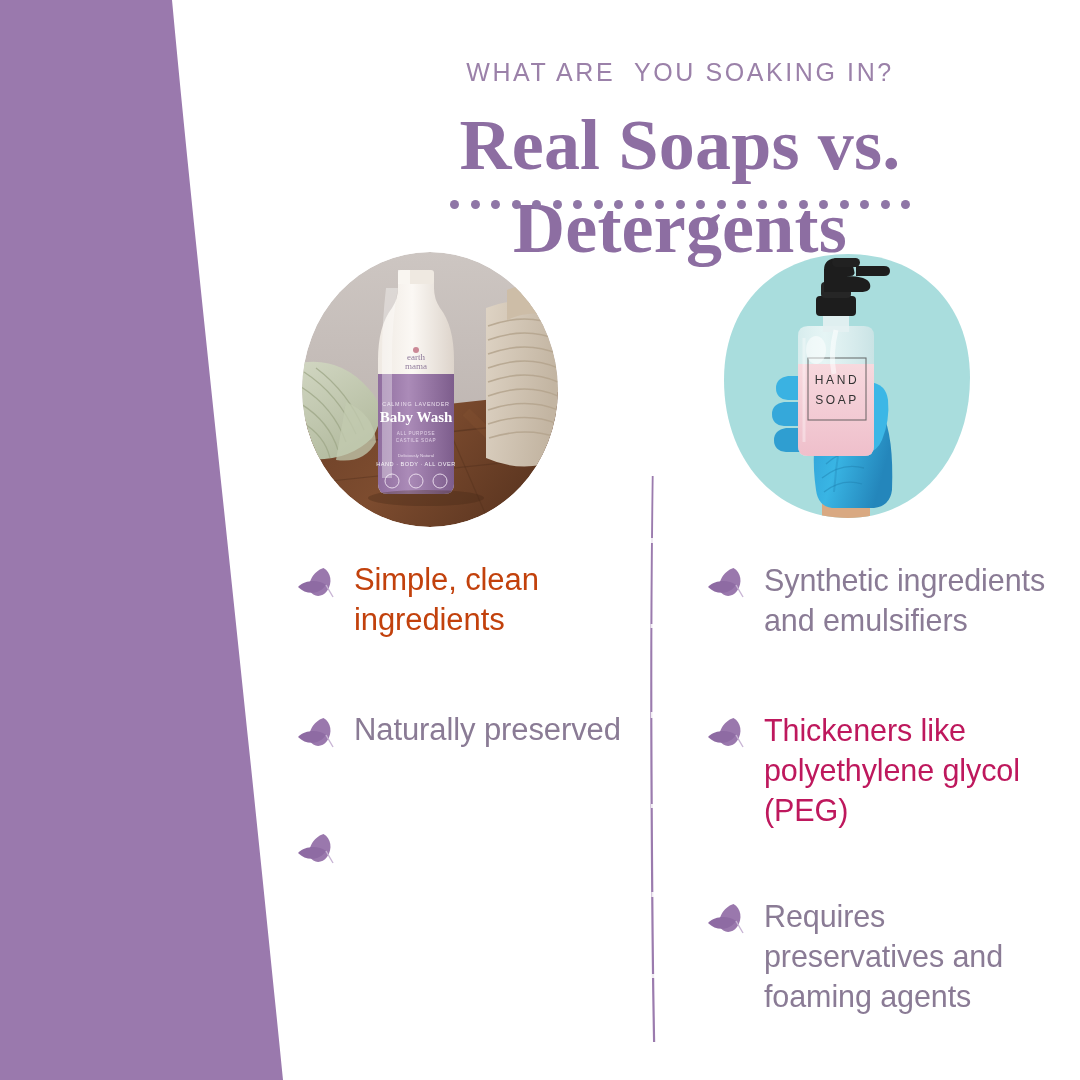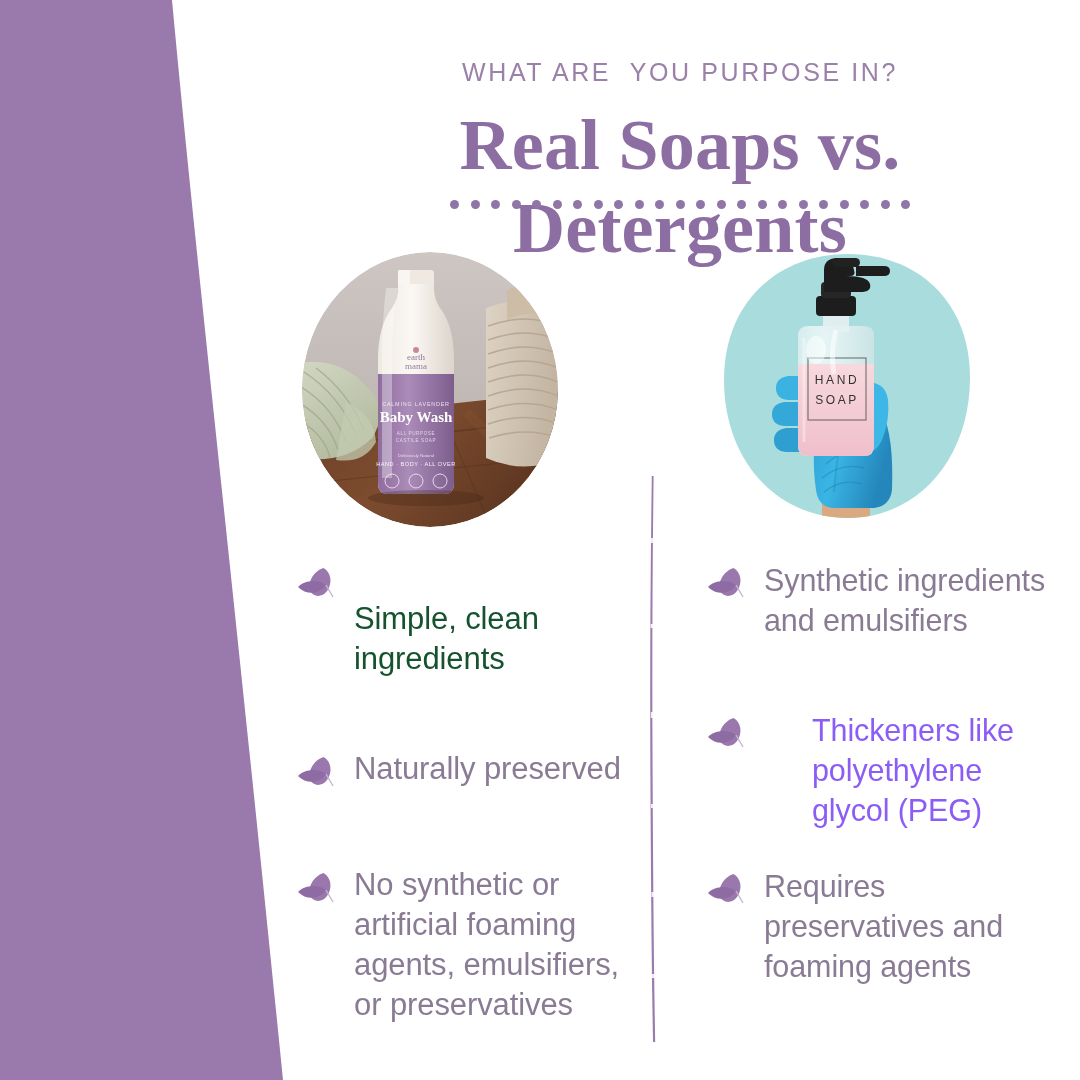--- a/index.html
+++ b/index.html
@@ -76,33 +76,33 @@
     line-height:40px;
     color:#8a7b95;
     font-weight:400;
     letter-spacing:-0.1px;
   }
   .col-left .b0{margin-top:0px;}
   .col-left .b1{margin-top:70px;}
   .col-left .b2{margin-top:70px;}
   .col-right .b0{margin-top:0px;}
   .col-right .b1{margin-top:70px;}
-  .col-right .b2{margin-top:36px;justify-content:space-between;}
+  .col-right .b2{margin-top:66px;justify-content:space-between;}
   .col-right .btext{font-size:30.5px;}
 </style>
 </head>
 <body>
 
 <div id="stage">
 
   <svg class="wedge" viewBox="0 0 340 1080" preserveAspectRatio="none">
     <path id="wedgePath" d="M0,0 L172,0 C196,260 236,610 283,1080 L0,1080 Z" fill="#9a79ad"></path>
   </svg>
 
-  <div class="eyebrow" style="color: rgb(155, 129, 169);">WHAT ARE  YOU PURPOSE IN?</div>
+  <div class="eyebrow" style="color: rgb(155, 129, 169);">WHAT ARE  YOU SOAKING IN?</div>
   <div class="title" style="color: rgb(141, 110, 162);">Real Soaps vs. Detergents</div>
   <div class="dots" id="dotsRow">
       <span class="dot" style="background: rgb(143, 118, 166);"></span>
       <span class="dot" style="background: rgb(143, 118, 166);"></span>
       <span class="dot" style="background: rgb(143, 118, 166);"></span>
       <span class="dot" style="background: rgb(143, 118, 166);"></span>
       <span class="dot" style="background: rgb(143, 118, 166);"></span>
       <span class="dot" style="background: rgb(143, 118, 166);"></span>
       <span class="dot" style="background: rgb(143, 118, 166);"></span>
       <span class="dot" style="background: rgb(143, 118, 166);"></span>
@@ -315,60 +315,59 @@
   </svg>
 
   <div class="col col-left">
 
     <div class="bullet b0">
       <svg class="leaf" viewBox="0 0 42 40">
         <path d="M27.5,2 C35,6 37,17 31,25 C26,32 17,31 14,25 C11,18 17,5 27.5,2 Z" fill="#9a78ad"></path>
         <path d="M2,21 C9,14 22,13 30,19 C24,28 11,30 2,21 Z" fill="#8e6ba3"></path>
         <path d="M30,19 L37,31" stroke="#c8b4d4" stroke-width="1.4" fill="none"></path>
       </svg>
-      <div class="btext" style="color: #14532d; margin-top: 39px;">Simple, clean ingredients</div>
+      <div class="btext" style="color: #c2410c;">Simple, clean ingredients</div>
     </div>
 
     <div class="bullet b1">
       <svg class="leaf" viewBox="0 0 42 40">
         <path d="M27.5,2 C35,6 37,17 31,25 C26,32 17,31 14,25 C11,18 17,5 27.5,2 Z" fill="#9a78ad"></path>
         <path d="M2,21 C9,14 22,13 30,19 C24,28 11,30 2,21 Z" fill="#8e6ba3"></path>
         <path d="M30,19 L37,31" stroke="#c8b4d4" stroke-width="1.4" fill="none"></path>
       </svg>
       <div class="btext" style="color: rgb(138, 123, 149); text-align: right;">Naturally preserved</div>
     </div>
 
     <div class="bullet b2">
       <svg class="leaf" viewBox="0 0 42 40">
         <path d="M27.5,2 C35,6 37,17 31,25 C26,32 17,31 14,25 C11,18 17,5 27.5,2 Z" fill="#9a78ad"></path>
         <path d="M2,21 C9,14 22,13 30,19 C24,28 11,30 2,21 Z" fill="#8e6ba3"></path>
         <path d="M30,19 L37,31" stroke="#c8b4d4" stroke-width="1.4" fill="none"></path>
       </svg>
-      <div class="btext" style="color: rgb(138, 123, 149);">No synthetic or artificial foaming agents, emulsifiers, or preservatives</div>
     </div>
   </div>
 
   <div class="col col-right">
 
     <div class="bullet b0">
       <svg class="leaf" viewBox="0 0 42 40">
         <path d="M27.5,2 C35,6 37,17 31,25 C26,32 17,31 14,25 C11,18 17,5 27.5,2 Z" fill="#9a78ad"></path>
         <path d="M2,21 C9,14 22,13 30,19 C24,28 11,30 2,21 Z" fill="#8e6ba3"></path>
         <path d="M30,19 L37,31" stroke="#c8b4d4" stroke-width="1.4" fill="none"></path>
       </svg>
       <div class="btext" style="color: rgb(138, 123, 149);">Synthetic ingredients and emulsifiers</div>
     </div>
 
     <div class="bullet b1">
       <svg class="leaf" viewBox="0 0 42 40">
         <path d="M27.5,2 C35,6 37,17 31,25 C26,32 17,31 14,25 C11,18 17,5 27.5,2 Z" fill="#9a78ad"></path>
         <path d="M2,21 C9,14 22,13 30,19 C24,28 11,30 2,21 Z" fill="#8e6ba3"></path>
         <path d="M30,19 L37,31" stroke="#c8b4d4" stroke-width="1.4" fill="none"></path>
       </svg>
-      <div class="btext" style="color: #8b5cf6; margin-left: 48px;">Thickeners like polyethylene glycol (PEG)</div>
+      <div class="btext" style="color: #be185d;">Thickeners like polyethylene glycol (PEG)</div>
     </div>
 
     <div class="bullet b2">
       <svg class="leaf" viewBox="0 0 42 40">
         <path d="M27.5,2 C35,6 37,17 31,25 C26,32 17,31 14,25 C11,18 17,5 27.5,2 Z" fill="#9a78ad"></path>
         <path d="M2,21 C9,14 22,13 30,19 C24,28 11,30 2,21 Z" fill="#8e6ba3"></path>
         <path d="M30,19 L37,31" stroke="#c8b4d4" stroke-width="1.4" fill="none"></path>
       </svg>
       <div class="btext" style="color: rgb(138, 123, 149);">Requires preservatives and foaming agents</div>
     </div>

